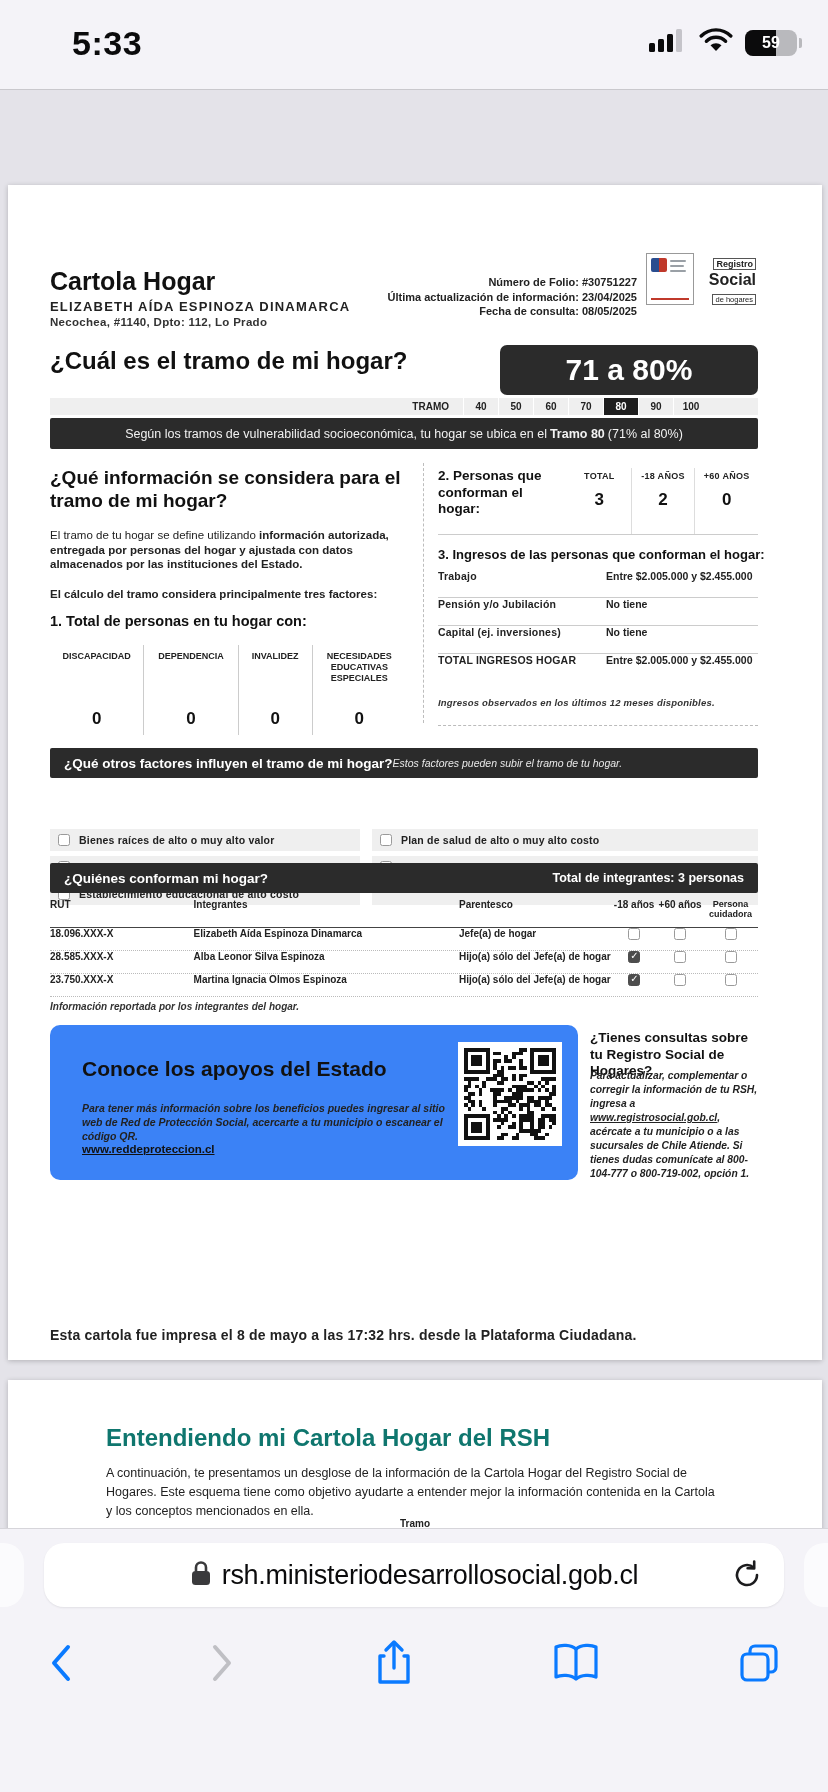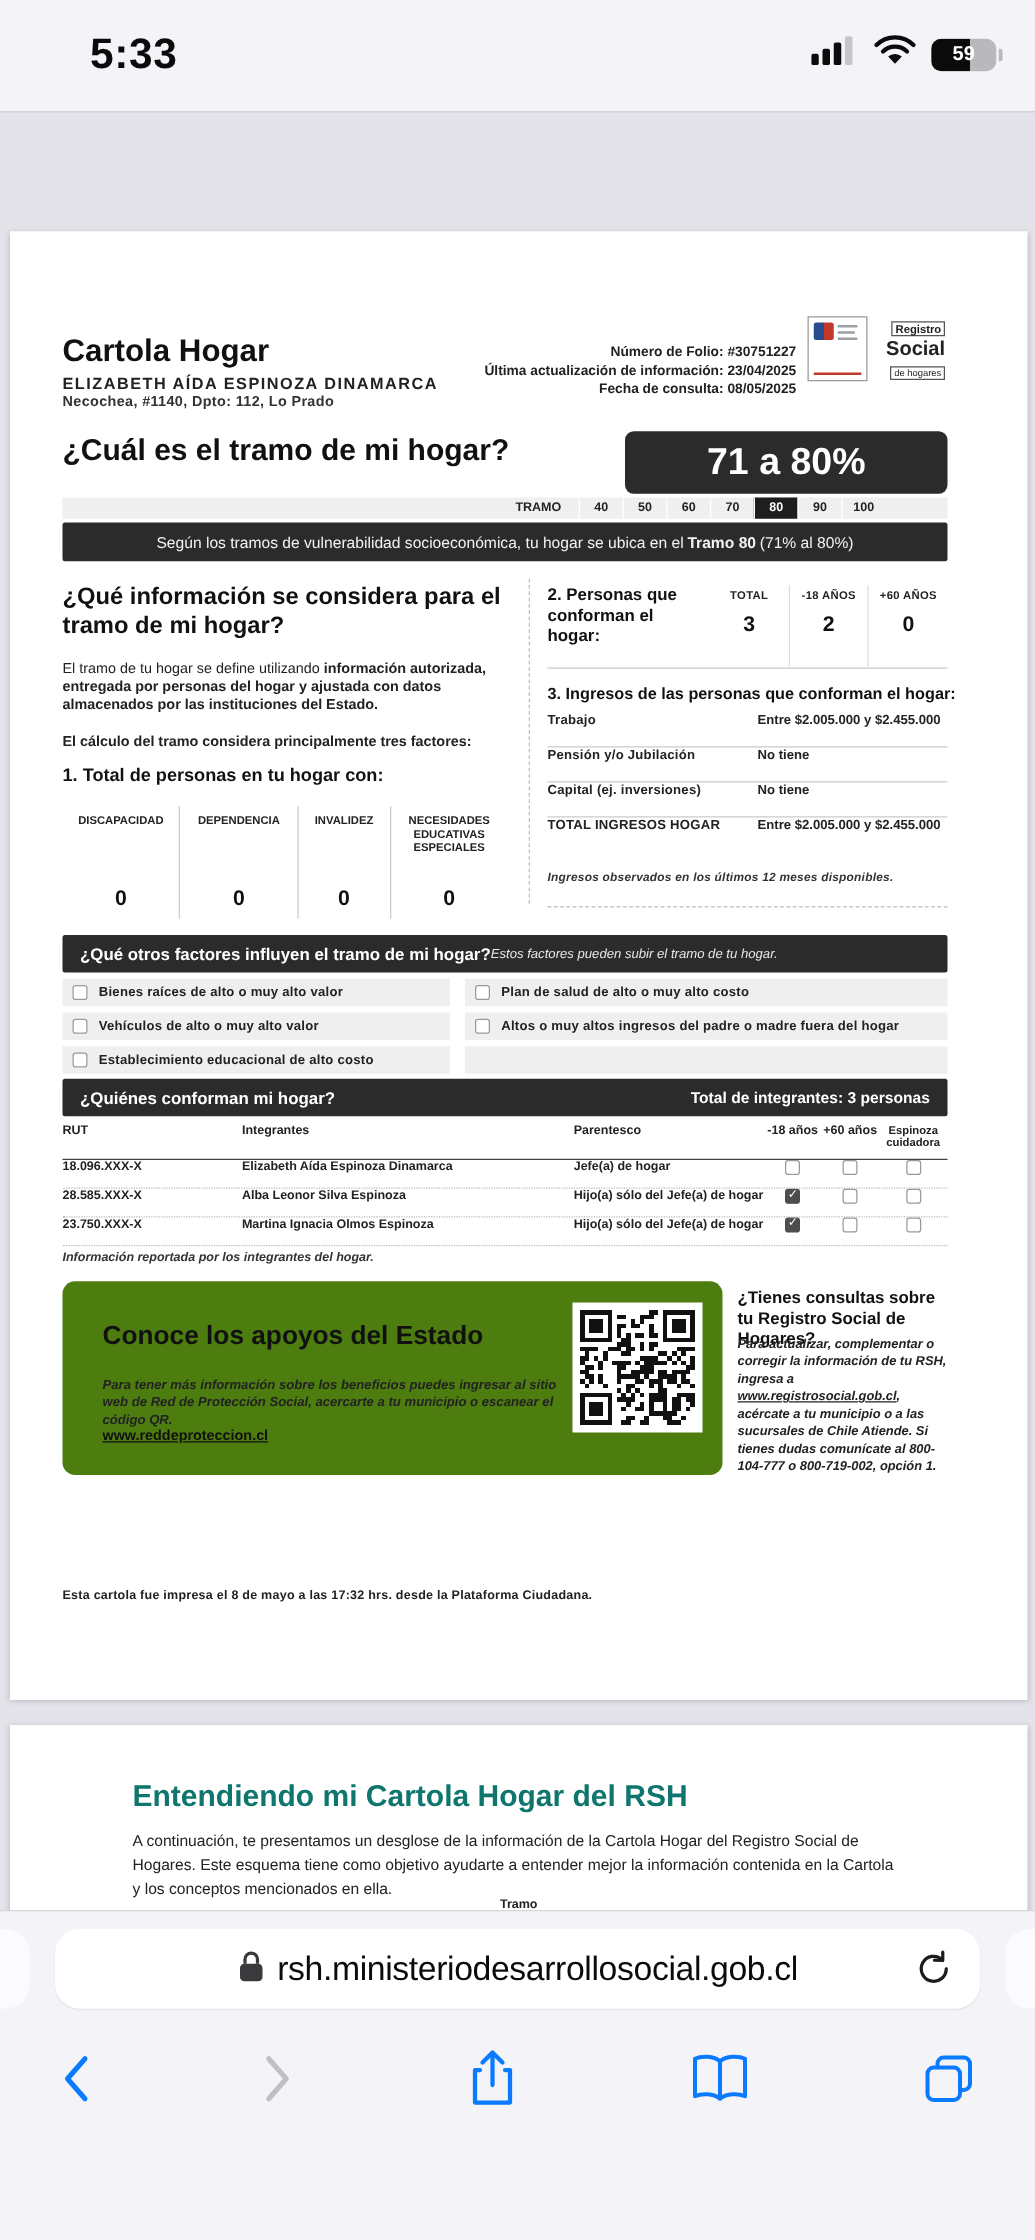--- a/index.html
+++ b/index.html
@@ -70,21 +70,21 @@
   .incrow .iv{font-weight:700;}
   .incrow.total{border-bottom:none;height:33px;}
   .incrow.total .il{font-weight:700;}
   .inc-note{position:absolute;left:430px;top:512px;width:320px;font-size:9.5px;font-style:italic;font-weight:600;color:#333;letter-spacing:.2px;}
   .rcol-dash{position:absolute;left:430px;top:540px;width:320px;border-top:1px dashed #bbb;}
   
   .bar{background:#2b2b2b;border-radius:2px;color:#fff;display:flex;align-items:center;}
   .factors-bar{position:absolute;left:42px;top:563px;width:708px;height:30px;padding:0 14px;box-sizing:border-box;}
   .factors-bar .fb-l{font-size:13.5px;font-weight:700;}
   .factors-bar .fb-r{font-size:10.5px;font-style:italic;color:#e8e8e8;}
-  .chkrow{position:absolute;height:22px;background:#efefef;display:flex;align-items:center;padding-left:8px;box-sizing:border-box;gap:9px;}
+  .chkrow{position:absolute;height:22px;background:#efefef;display:flex;align-items:center;padding-left:8px;box-sizing:border-box;gap:9px;margin-top:46px;}
   .cb{width:12px;height:12px;border:1.5px solid #9a9a9a;border-radius:2.5px;background:#fff;box-sizing:border-box;position:relative;flex:0 0 auto;}
   .cb[data-checked="true"]{background:#4d4d4d;border-color:#4d4d4d;}
   .cb[data-checked="true"]::after{content:"✓";position:absolute;left:1px;top:-2px;color:#fff;font-size:10px;font-weight:700;}
   .chklabel{font-size:10.5px;font-weight:700;color:#222;letter-spacing:.2px;}
   
   .house-bar{position:absolute;left:42px;top:678px;width:708px;height:30px;padding:0 14px;box-sizing:border-box;justify-content:space-between;}
   .house-bar .hb-l{font-size:13.5px;font-weight:700;}
   .house-bar .hb-r{font-size:12.5px;font-weight:700;}
   .tbl{position:absolute;left:42px;top:714px;width:708px;}
   .trow{display:flex;}
@@ -92,29 +92,29 @@
   .td{font-size:10px;font-weight:600;color:#222;}
   .c-rut{width:108px;}
   .c-name{width:300px;padding-left:48px;}
   .c-par{width:172px;}
   .c-m,.c-s{width:52px;display:flex;justify-content:center;text-align:center;}
   .c-c{width:62px;display:flex;justify-content:center;text-align:center;}
   .thead{height:28px;border-bottom:1.5px solid #444;}
   .tbody-row{height:22px;border-bottom:1px dotted #bbb;}
   .tbl-note{position:absolute;left:42px;top:816px;font-size:10px;font-style:italic;font-weight:700;color:#333;}
   
-  .sup-box{position:absolute;left:42px;top:840px;width:528px;height:155px;background:#4d7c0f;border-radius:10px;}
+  .sup-box{position:absolute;left:42px;top:840px;width:528px;height:155px;background:#3b82f6;border-radius:10px;}
   .sup-title{position:absolute;left:32px;top:32px;font-size:21px;font-weight:700;color:#111;}
   .sup-text{position:absolute;left:32px;top:76px;width:368px;font-size:10.5px;font-style:italic;font-weight:600;line-height:14px;color:#222;}
   .sup-link{position:absolute;left:32px;top:118px;font-size:11.5px;font-weight:700;color:#111;text-decoration:underline;}
   .qr-wrap{position:absolute;right:16px;top:17px;width:104px;height:104px;background:#fff;display:flex;align-items:center;justify-content:center;}
   .con-h{position:absolute;left:582px;top:845px;width:170px;font-size:13.5px;font-weight:700;line-height:16.5px;color:#111;}
   .con-t{position:absolute;left:582px;top:884px;width:168px;font-size:10.3px;font-style:italic;font-weight:600;line-height:14px;color:#222;}
   .con-t u{font-weight:700;}
-  .p1-footer{position:absolute;left:42px;top:1086px;font-size:10px;font-weight:700;color:#222;letter-spacing:.2px;}
+  .p1-footer{position:absolute;left:42px;top:1142px;font-size:14px;font-weight:700;color:#222;letter-spacing:.2px;}
   
   .p2-title{position:absolute;left:98px;top:44px;font-size:24px;font-weight:700;color:#0f766e;}
   .p2-text{position:absolute;left:98px;top:84px;width:618px;font-size:12.5px;line-height:19px;color:#222;}
   .p2-tramo{position:absolute;left:0;top:138px;width:814px;text-align:center;font-size:10px;font-weight:700;color:#222;}
   
   .chrome{position:absolute;left:0;top:1528px;width:828px;height:264px;background:#f4f3f8;border-top:1px solid #d6d5da;}
   .urlbar{position:absolute;left:44px;top:14px;width:740px;height:64px;background:#fff;border-radius:20px;box-shadow:0 1px 2px rgba(0,0,0,.08);display:flex;align-items:center;justify-content:center;gap:10px;}
   .url-text{font-size:27px;color:#0b0b0c;letter-spacing:-.3px;}
   .url-refresh{position:absolute;right:20px;top:15px;}
   .stub{position:absolute;top:14px;width:52px;height:64px;background:rgba(255,255,255,.65);border-radius:20px;}
@@ -291,21 +291,21 @@
     <span class="hb-l">¿Quiénes conforman mi hogar?</span>
     <span class="hb-r">Total de integrantes: 3 personas</span>
   </div>
   <div class="tbl">
     <div class="trow thead">
       <span class="th c-rut">RUT</span>
       <span class="th c-name">Integrantes</span>
       <span class="th c-par">Parentesco</span>
       <span class="th c-m">-18 años</span>
       <span class="th c-s">+60 años</span>
-      <span class="th c-c" style="font-size:9px;line-height:10px;">Espinoza cuidadora</span>
+      <span class="th c-c" style="font-size:9px;line-height:10px;">Persona cuidadora</span>
     </div>
     <div class="trow tbody-row">
       <span class="td c-rut" style="font-weight:700;">18.096.XXX-X</span>
       <span class="td c-name">Elizabeth Aída Espinoza Dinamarca</span>
       <span class="td c-par">Jefe(a) de hogar</span>
       <span class="c-m">
           <span class="cb" data-checked="false"></span>
         </span>
       <span class="c-s">
           <span class="cb" data-checked="false"></span>

